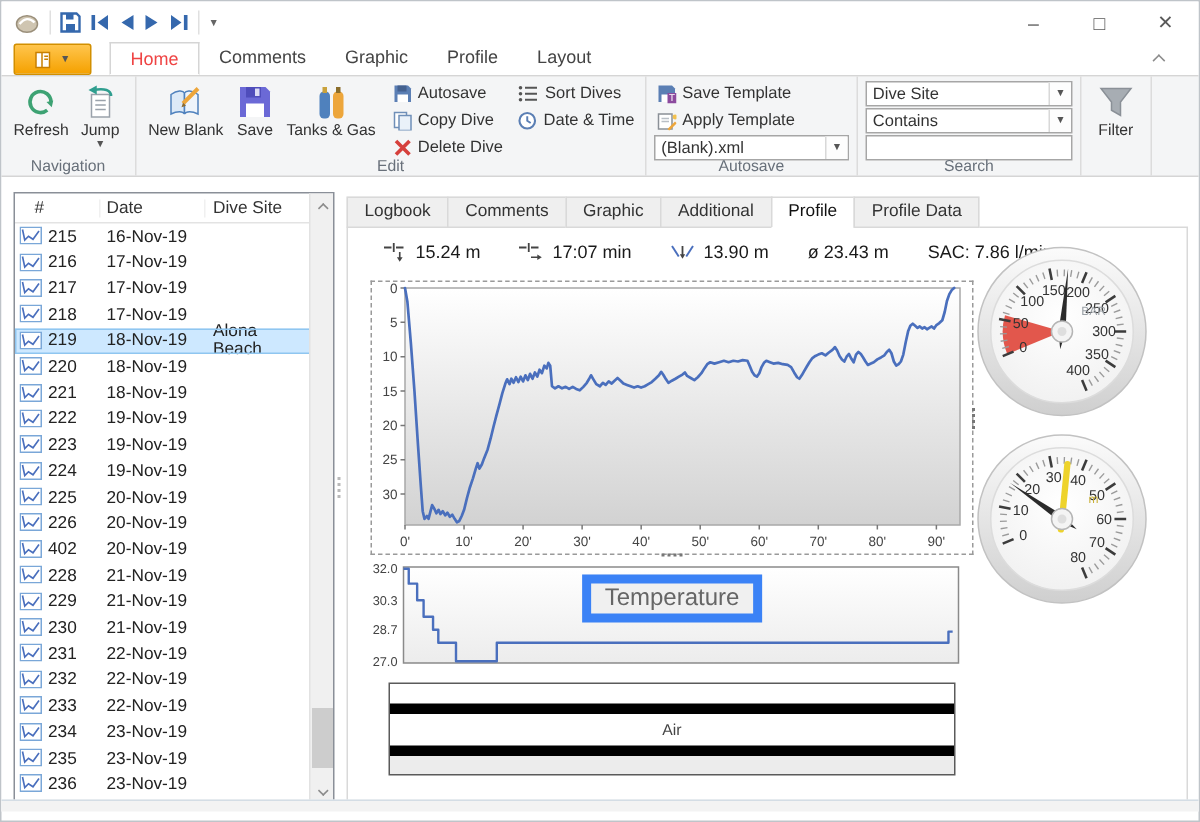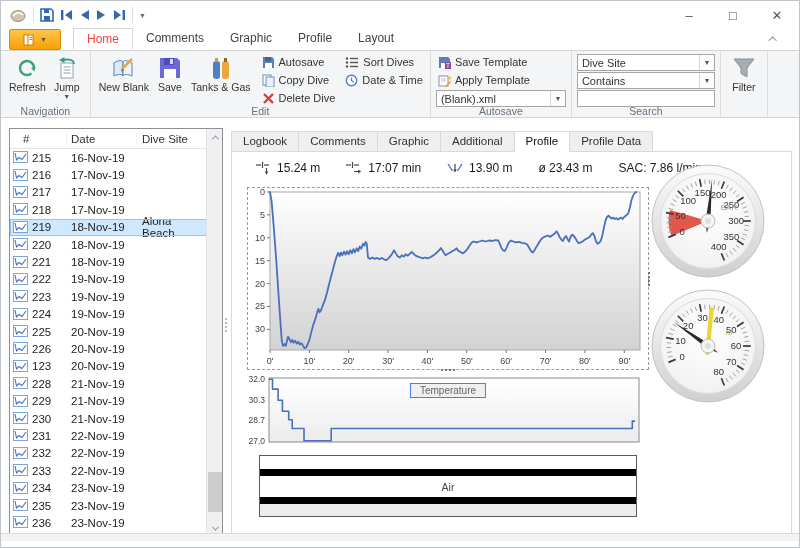--- a/index.html
+++ b/index.html
@@ -79,21 +79,21 @@
 
   .chart-wrap { position:absolute; left:15px; top:35px; width:402px; height:183px;
     border:1px dashed #9a9a9a; background:#fff; }
   .hdots { position:absolute; display:flex; gap:2px; }
   .hdots i { width:2px; height:2px; background:#777; }
   .hdots.right { flex-direction:column; right:-2px; top:50%; transform:translateY(-50%); }
   .hdots.bottom { bottom:-2px; left:50%; transform:translateX(-50%); }
 
   .temp-wrap { position:absolute; left:15px; top:224px; width:402px; height:72px; }
   .temp-tip { position:absolute; left:50%; top:7px; transform:translateX(-50%); background:#f0f0f0;
-    border:1px solid #3b82f6; font-size:10px; color:#666; padding:1px 9px; }
+    border:6px solid #3b82f6; font-size:16px; color:#666; padding:1px 9px; }
 
   .air-box { position:absolute; left:27px; top:303px; width:378px; height:62px; border:1px solid #5a5a5a; background:#fff;
     display:flex; flex-direction:column; }
   .air-w1 { height:13px; background:#fff; }
   .air-bar { height:7px; background:#000; }
   .air-mid { flex:1; display:flex; align-items:center; justify-content:center; font-size:10.5px; color:#444; background:#fff; }
   .air-gray { height:12px; background:#ececec; }
 
   .gauge { position:absolute; width:114px; height:114px; }
   .gauge.g1 { left:419px; top:12px; }
@@ -460,21 +460,21 @@
               </svg></span>
             <span class="lnum">226</span>
             <span class="ldate">20-Nov-19</span>
             <span class="lsite"></span>
           </div>
           <div class="lrow">
             <span class="licon"><svg width="15" height="12" viewBox="0 0 15 12">
                 <rect x="0.5" y="0.5" width="14" height="11" fill="#fff" stroke="#7aa7d8"></rect>
                 <path d="M2 2 L3.5 9 L6 6.5 L9 8.5 L13 3" fill="none" stroke="#4a6fbd" stroke-width="1.1"></path>
               </svg></span>
-            <span class="lnum">123</span>
+            <span class="lnum">402</span>
             <span class="ldate">20-Nov-19</span>
             <span class="lsite"></span>
           </div>
           <div class="lrow">
             <span class="licon"><svg width="15" height="12" viewBox="0 0 15 12">
                 <rect x="0.5" y="0.5" width="14" height="11" fill="#fff" stroke="#7aa7d8"></rect>
                 <path d="M2 2 L3.5 9 L6 6.5 L9 8.5 L13 3" fill="none" stroke="#4a6fbd" stroke-width="1.1"></path>
               </svg></span>
             <span class="lnum">228</span>
             <span class="ldate">21-Nov-19</span>

